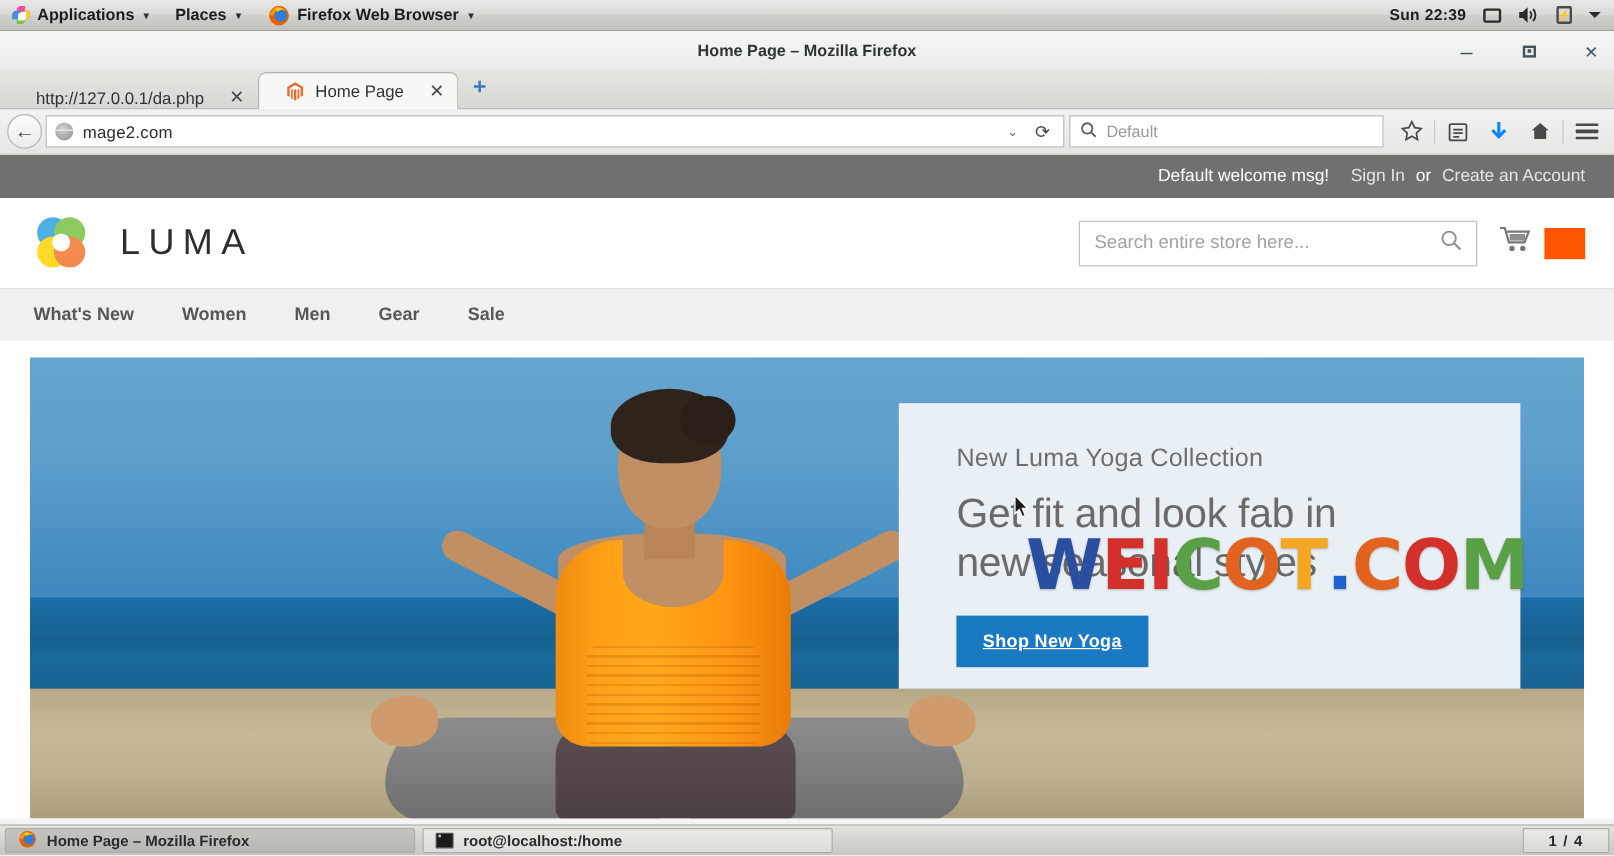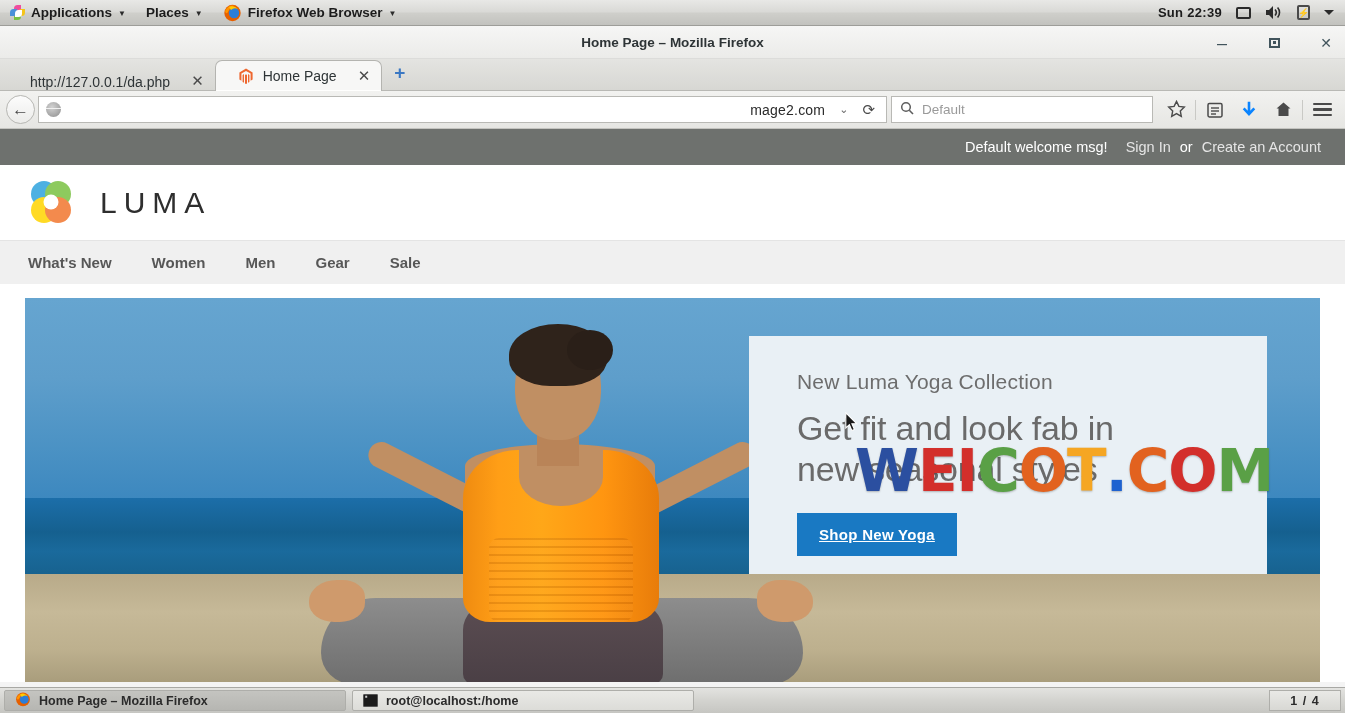--- a/index.html
+++ b/index.html
@@ -97,21 +97,20 @@
   .nav-back {
     width: 29px; height:29px; border-radius: 50%;
     background: linear-gradient(to bottom,#fcfcfc,#ececea);
     border: 1px solid #b7b7b3; display:flex;align-items:center;justify-content:center;
     color: #4a4a4a; font-size: 17px; margin-right: 3px;
   }
   .urlbar {
     flex: 1; height: 27px; background: #fff; border: 1px solid #b9b9b5;
     display:flex; align-items:center; gap: 8px; padding: 0 7px; font-size: 14px; color:#2a2a2a;
     margin-right: 4px;
-    text-align: right;
   }
   .globe-icon { width:15px;height:15px;border-radius:50%;background:radial-gradient(circle at 40% 35%,#d2d2d2,#8d8d8d); position:relative; flex:none;}
   .globe-icon:after{content:"";position:absolute;left:0;top:6px;width:15px;height:1px;background:#f1f1f1;}
   .url-text { flex:1; letter-spacing:.2px; }
   .url-drop { color:#6a6a6a; font-size: 11px; padding: 0 6px; }
   .url-reload { color:#4a4a4a; font-size: 15px; padding-right: 4px; }
   .searchbar {
     width: 262px; height: 27px; background:#fff; border:1px solid #b9b9b5;
     display:flex; align-items:center; gap:8px; padding: 0 8px; font-size:13.5px; color:#9a9a9a;
     margin-right: 6px;
@@ -417,20 +416,42 @@
               <g opacity="0.85">
                 <circle cx="20" cy="18" r="13" fill="#2ea3dd"></circle>
                 <circle cx="34" cy="18" r="13" fill="#7ac143"></circle>
                 <circle cx="20" cy="34" r="13" fill="#ffd400"></circle>
                 <circle cx="34" cy="34" r="13" fill="#f2762e"></circle>
               </g>
               <circle cx="27" cy="26" r="7.5" fill="#ffffff"></circle>
             </svg>
           </span>
           <span class="luma-wordmark">LUMA</span>
+        </div>
+        <div class="luma-header-right">
+          <div class="store-search">
+            <span>Search entire store here...</span>
+            <span class="sq">
+              <svg width="18" height="18" viewBox="0 0 18 18">
+                  <circle cx="7.6" cy="7.6" r="5.6" stroke="#8f8f8f" stroke-width="1.6" fill="none"></circle>
+                  <line x1="11.8" y1="11.8" x2="17" y2="17" stroke="#8f8f8f" stroke-width="1.8"></line>
+                </svg>
+            </span>
+          </div>
+          <div class="cart-wrap">
+            <span>
+              <svg width="28" height="24" viewBox="0 0 28 24">
+                <path d="M1 2h4l3.4 12h13L25 5H7" stroke="#757575" stroke-width="1.8" fill="none"></path>
+                <rect x="9" y="7" width="13" height="5.5" fill="#8d8d8d"></rect>
+                <circle cx="11" cy="19" r="2.2" fill="#757575"></circle>
+                <circle cx="20" cy="19" r="2.2" fill="#757575"></circle>
+              </svg>
+            </span>
+            <span class="cart-swatch"></span>
+          </div>
         </div>
       </div>
 
       <div class="luma-nav">
         <a href="#">What's New</a>
         <a href="#">Women</a>
         <a href="#">Men</a>
         <a href="#">Gear</a>
         <a href="#">Sale</a>
       </div>

